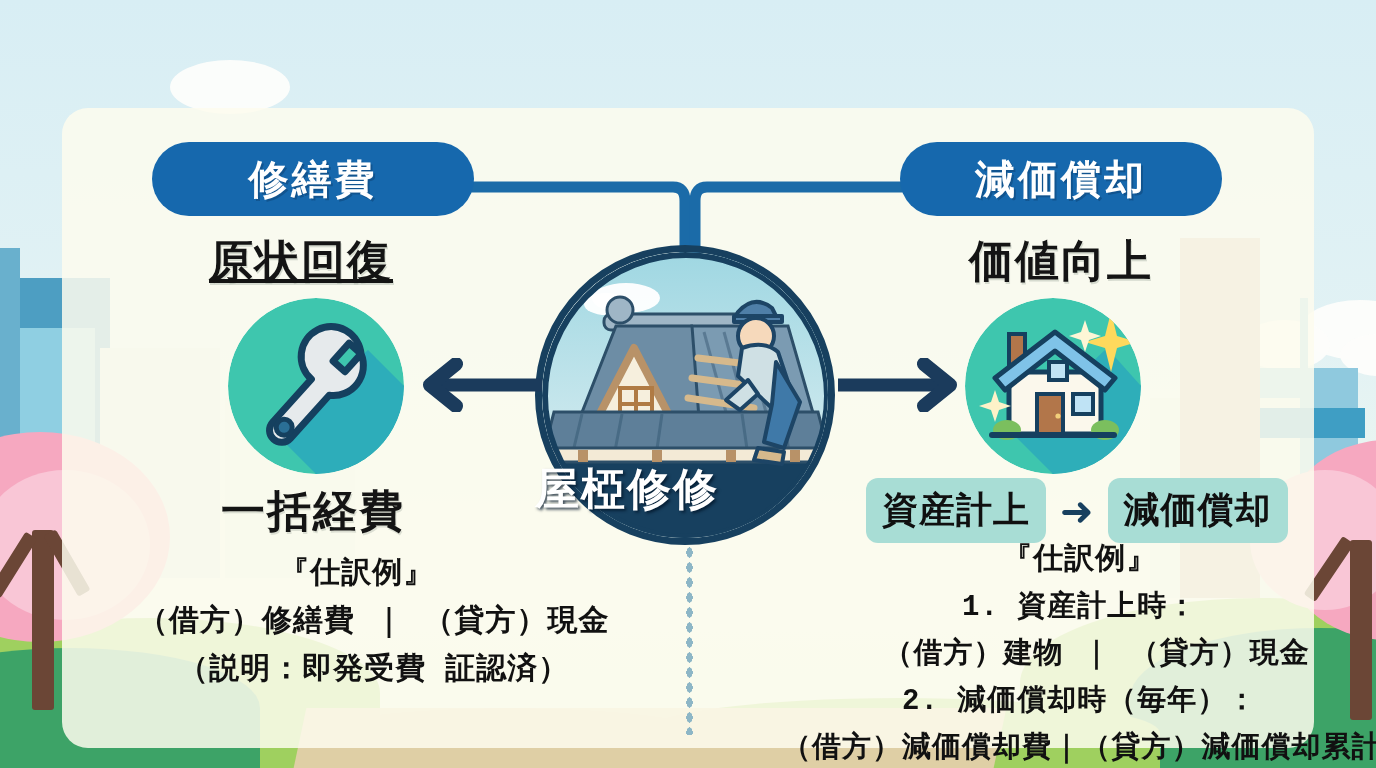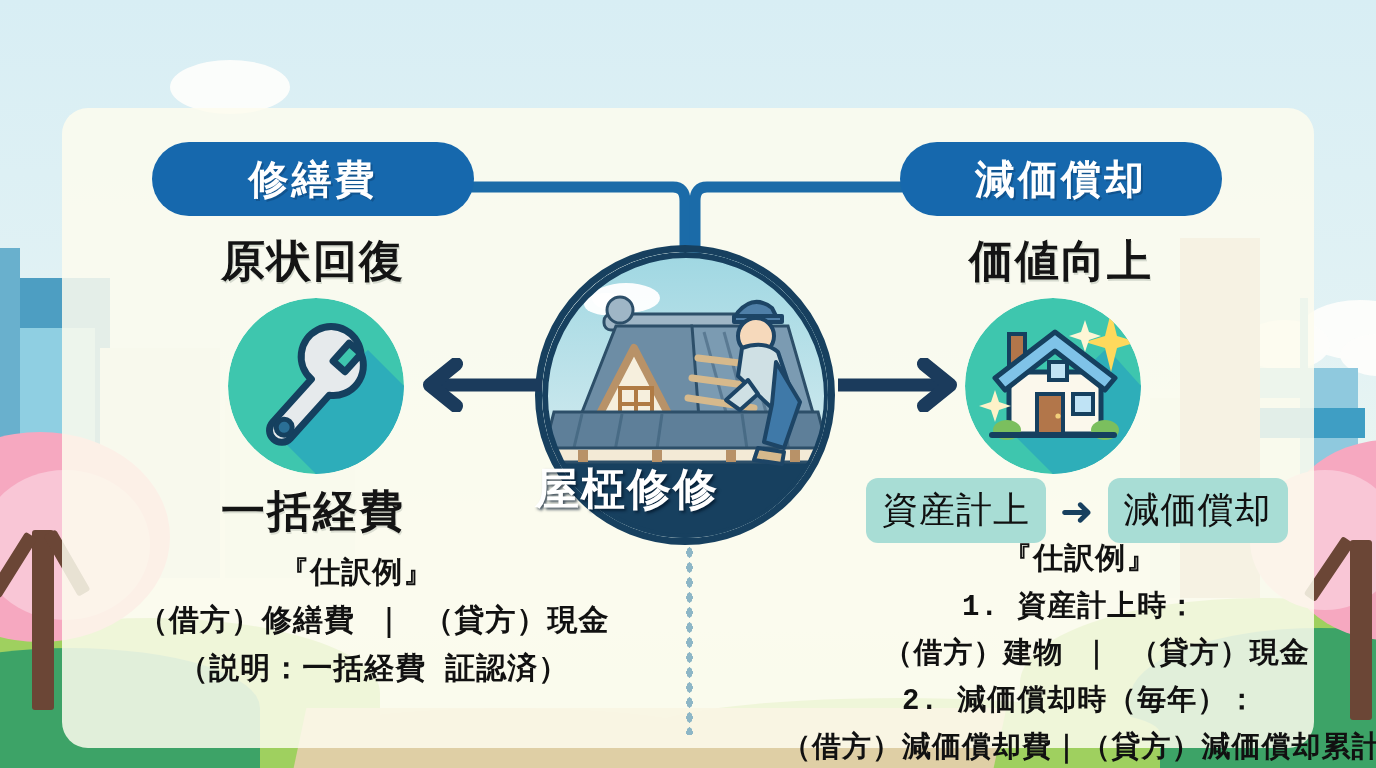--- a/index.html
+++ b/index.html
@@ -39,37 +39,37 @@
   .pill{position:absolute;background:#1668ad;border-radius:40px;
         display:flex;align-items:center;justify-content:center;
         color:#fff;font-size:40px;font-weight:bold;letter-spacing:3px;
         text-shadow:2px 2px 0 rgba(10,50,90,.35);height:74px;}
   #pill-left{left:152px;top:142px;width:322px;}
   #pill-right{left:900px;top:142px;width:322px;}
 
   
   .subhead{position:absolute;font-size:44px;font-weight:bold;color:#141414;
            letter-spacing:2px;text-align:center;text-shadow:1px 2px 0 rgba(150,160,150,.35);}
-  #sub-left{left:152px;top:232px;width:322px;}
+  #sub-left{left:140px;top:232px;width:322px;text-decoration:underline;}
   #sub-right{left:900px;top:232px;width:322px;}
 
   
   .iconcircle{position:absolute;border-radius:50%;overflow:hidden;}
   #icon-left{left:228px;top:298px;width:176px;height:176px;}
   #icon-right{left:965px;top:298px;width:176px;height:176px;}
 
   
   .biglabel{position:absolute;font-size:44px;font-weight:bold;color:#141414;
             letter-spacing:2px;text-align:center;text-shadow:1px 2px 0 rgba(150,160,150,.3);font-family:Liberation Mono, monospace;}
   #label-left{left:152px;top:482px;width:322px;}
 
   
   .badges{position:absolute;left:866px;top:478px;display:flex;align-items:center;gap:14px;}
   .badge{background:#a8ddd5;border-radius:12px;padding:8px 16px;
-         font-size:36px;font-weight:normal;color:#101010;letter-spacing:1px;}
+         font-size:36px;font-weight:bold;color:#101010;letter-spacing:1px;}
   .badge-arrow{font-size:40px;color:#17405f;font-weight:bold;line-height:1;}
 
   
   #center{position:absolute;left:535px;top:245px;width:300px;height:300px;
           border-radius:50%;overflow:hidden;border:7px solid #17405f;box-sizing:border-box;}
   #center-label{position:absolute;left:535px;top:460px;width:300px;text-align:left;
                 font-size:44px;font-weight:bold;color:#fff;letter-spacing:2px;
                 text-shadow:2px 2px 3px rgba(0,20,40,.75);}
 
   
@@ -283,21 +283,21 @@
     <div class="badge">資産計上</div>
     <div class="badge-arrow">➜</div>
     <div class="badge">減価償却</div>
   </div>
 
   <div id="divider"></div>
 
   <div class="journal" id="journal-left">
     <div class="head">『仕訳例』</div>
     <div class="line indent">（借方）修繕費 ｜ （貸方）現金</div>
-    <div class="line indent">（説明：一括経費 証認済）</div>
+    <div class="line indent">（説明：即発受費 証認済）</div>
   </div>
 
   <div class="journal" id="journal-right">
     <div class="head">『仕訳例』</div>
     <div class="line">1. 資産計上時：</div>
     <div class="line indent">（借方）建物 ｜ （貸方）現金</div>
     <div class="line">2. 減価償却時（毎年）：</div>
     <div class="line indent">（借方）減価償却費｜（貸方）減価償却累計額</div>
   </div>
 

